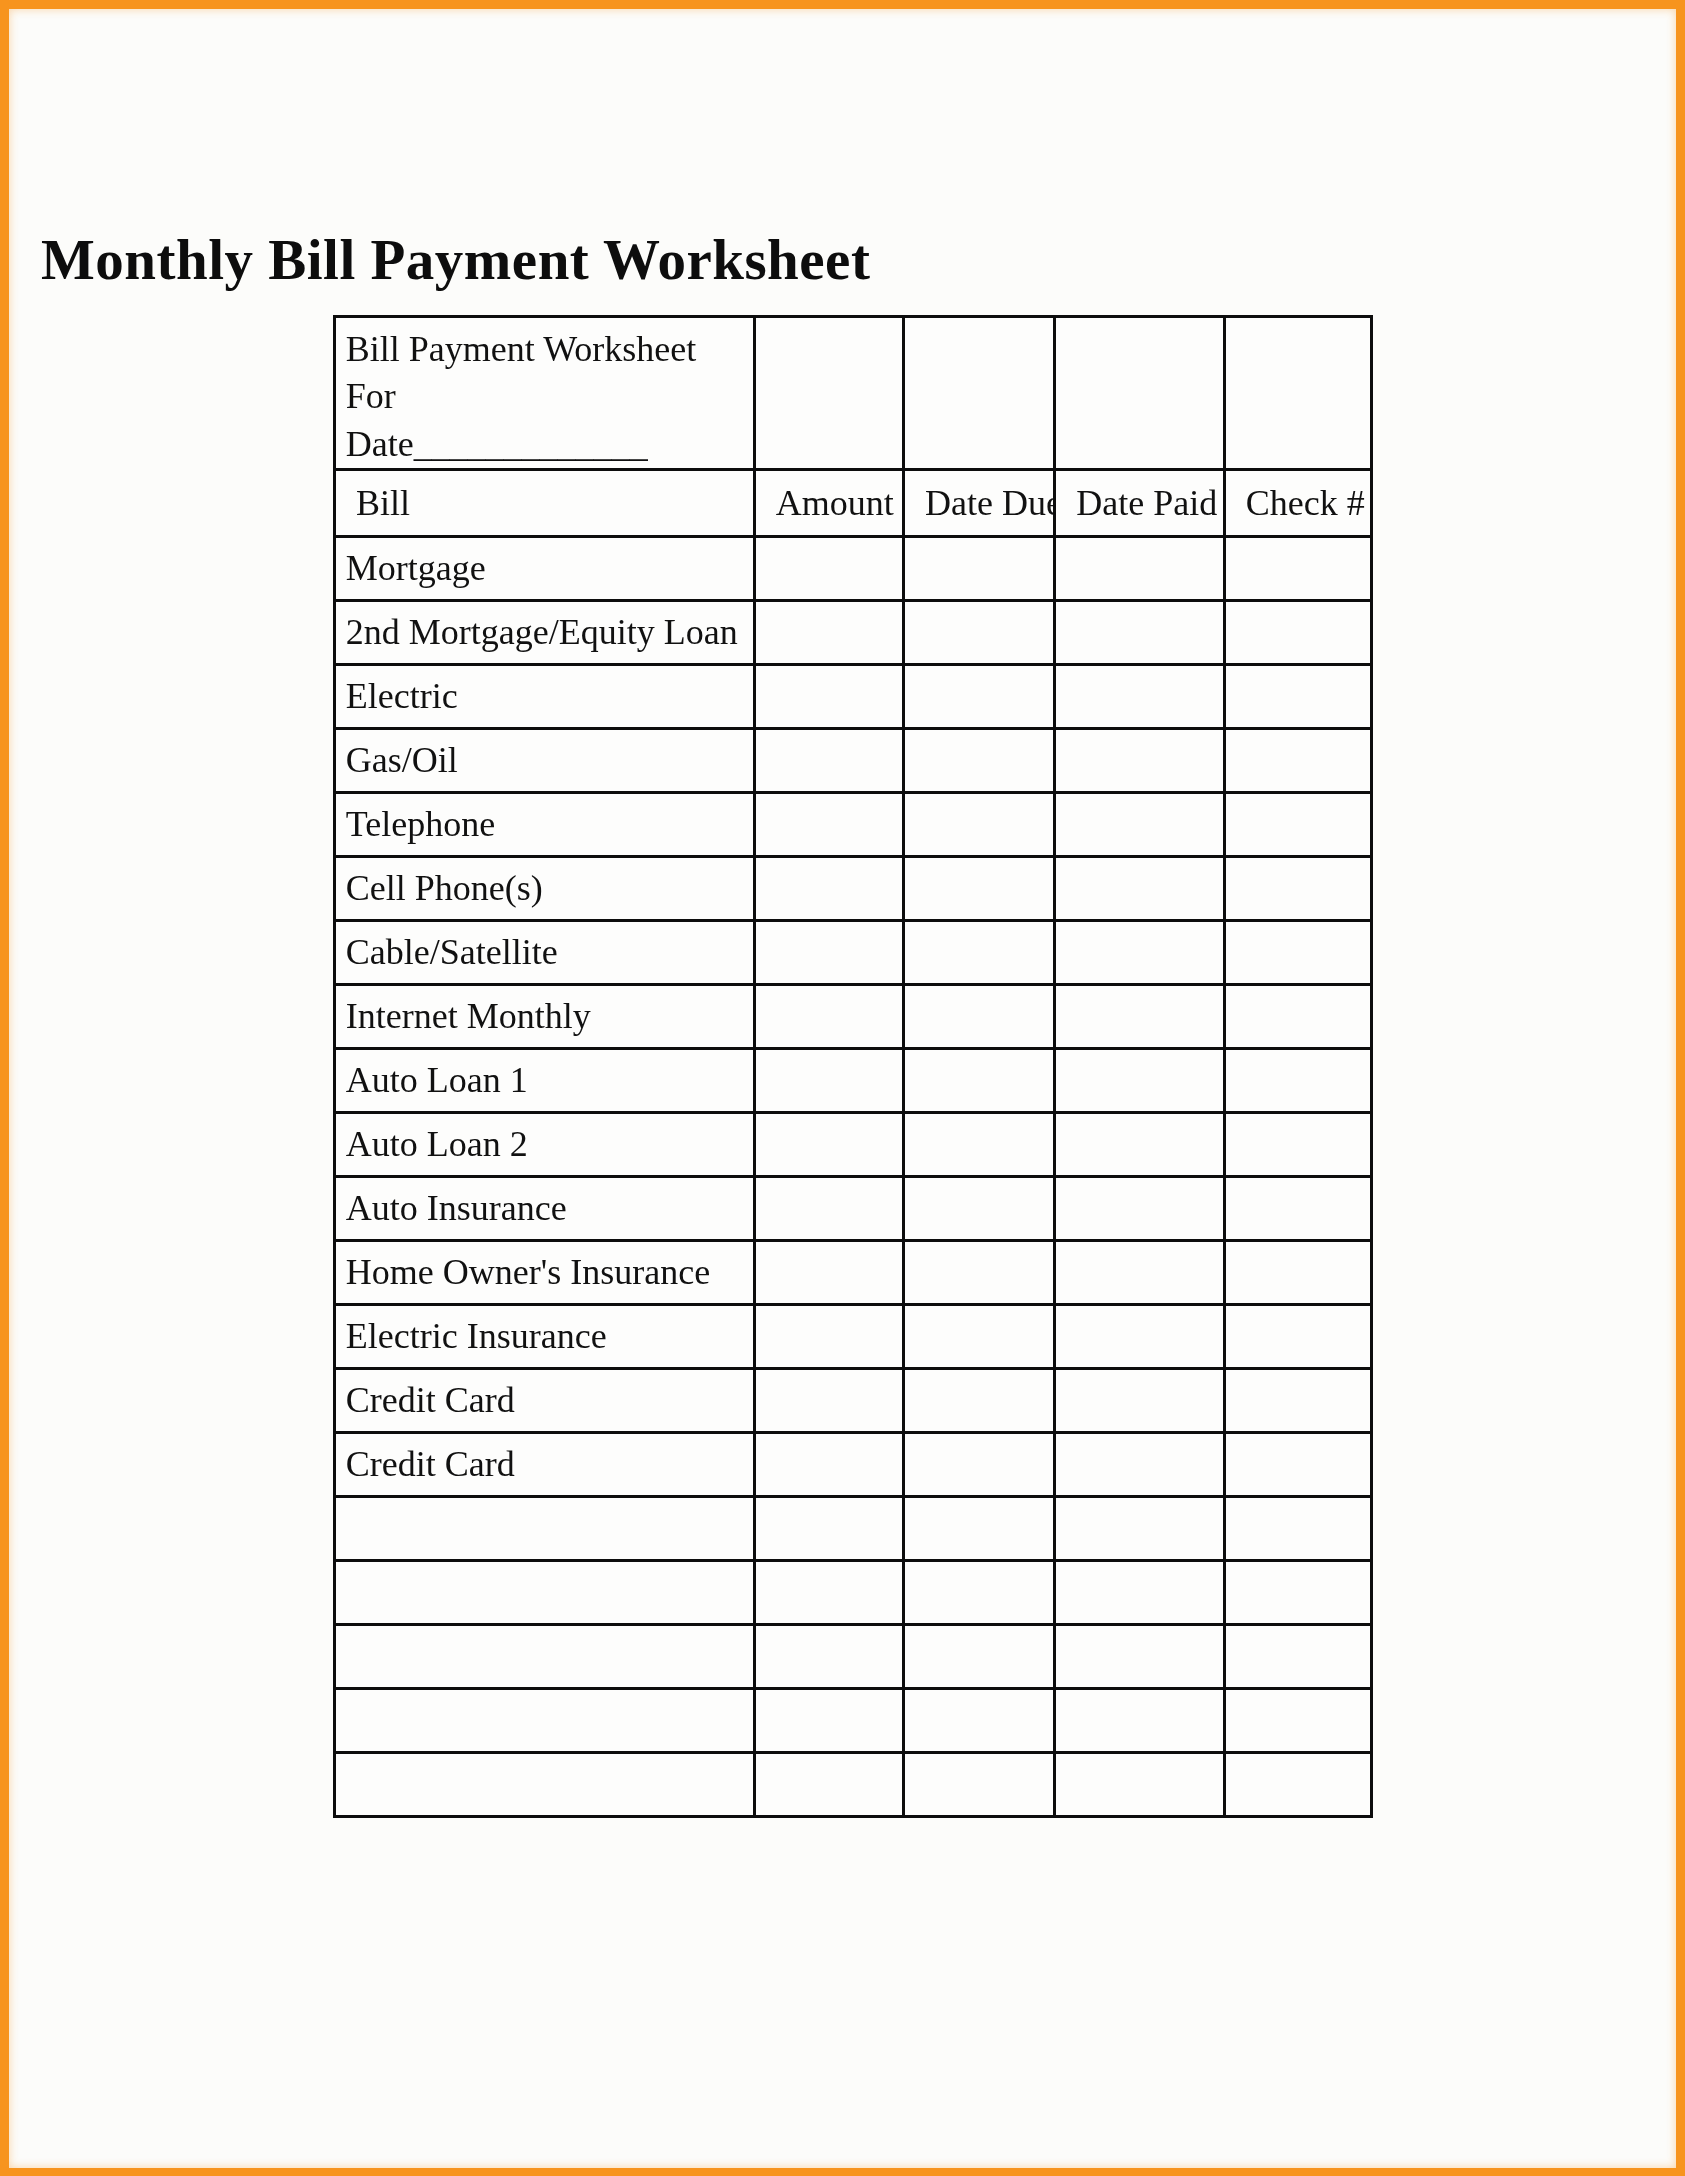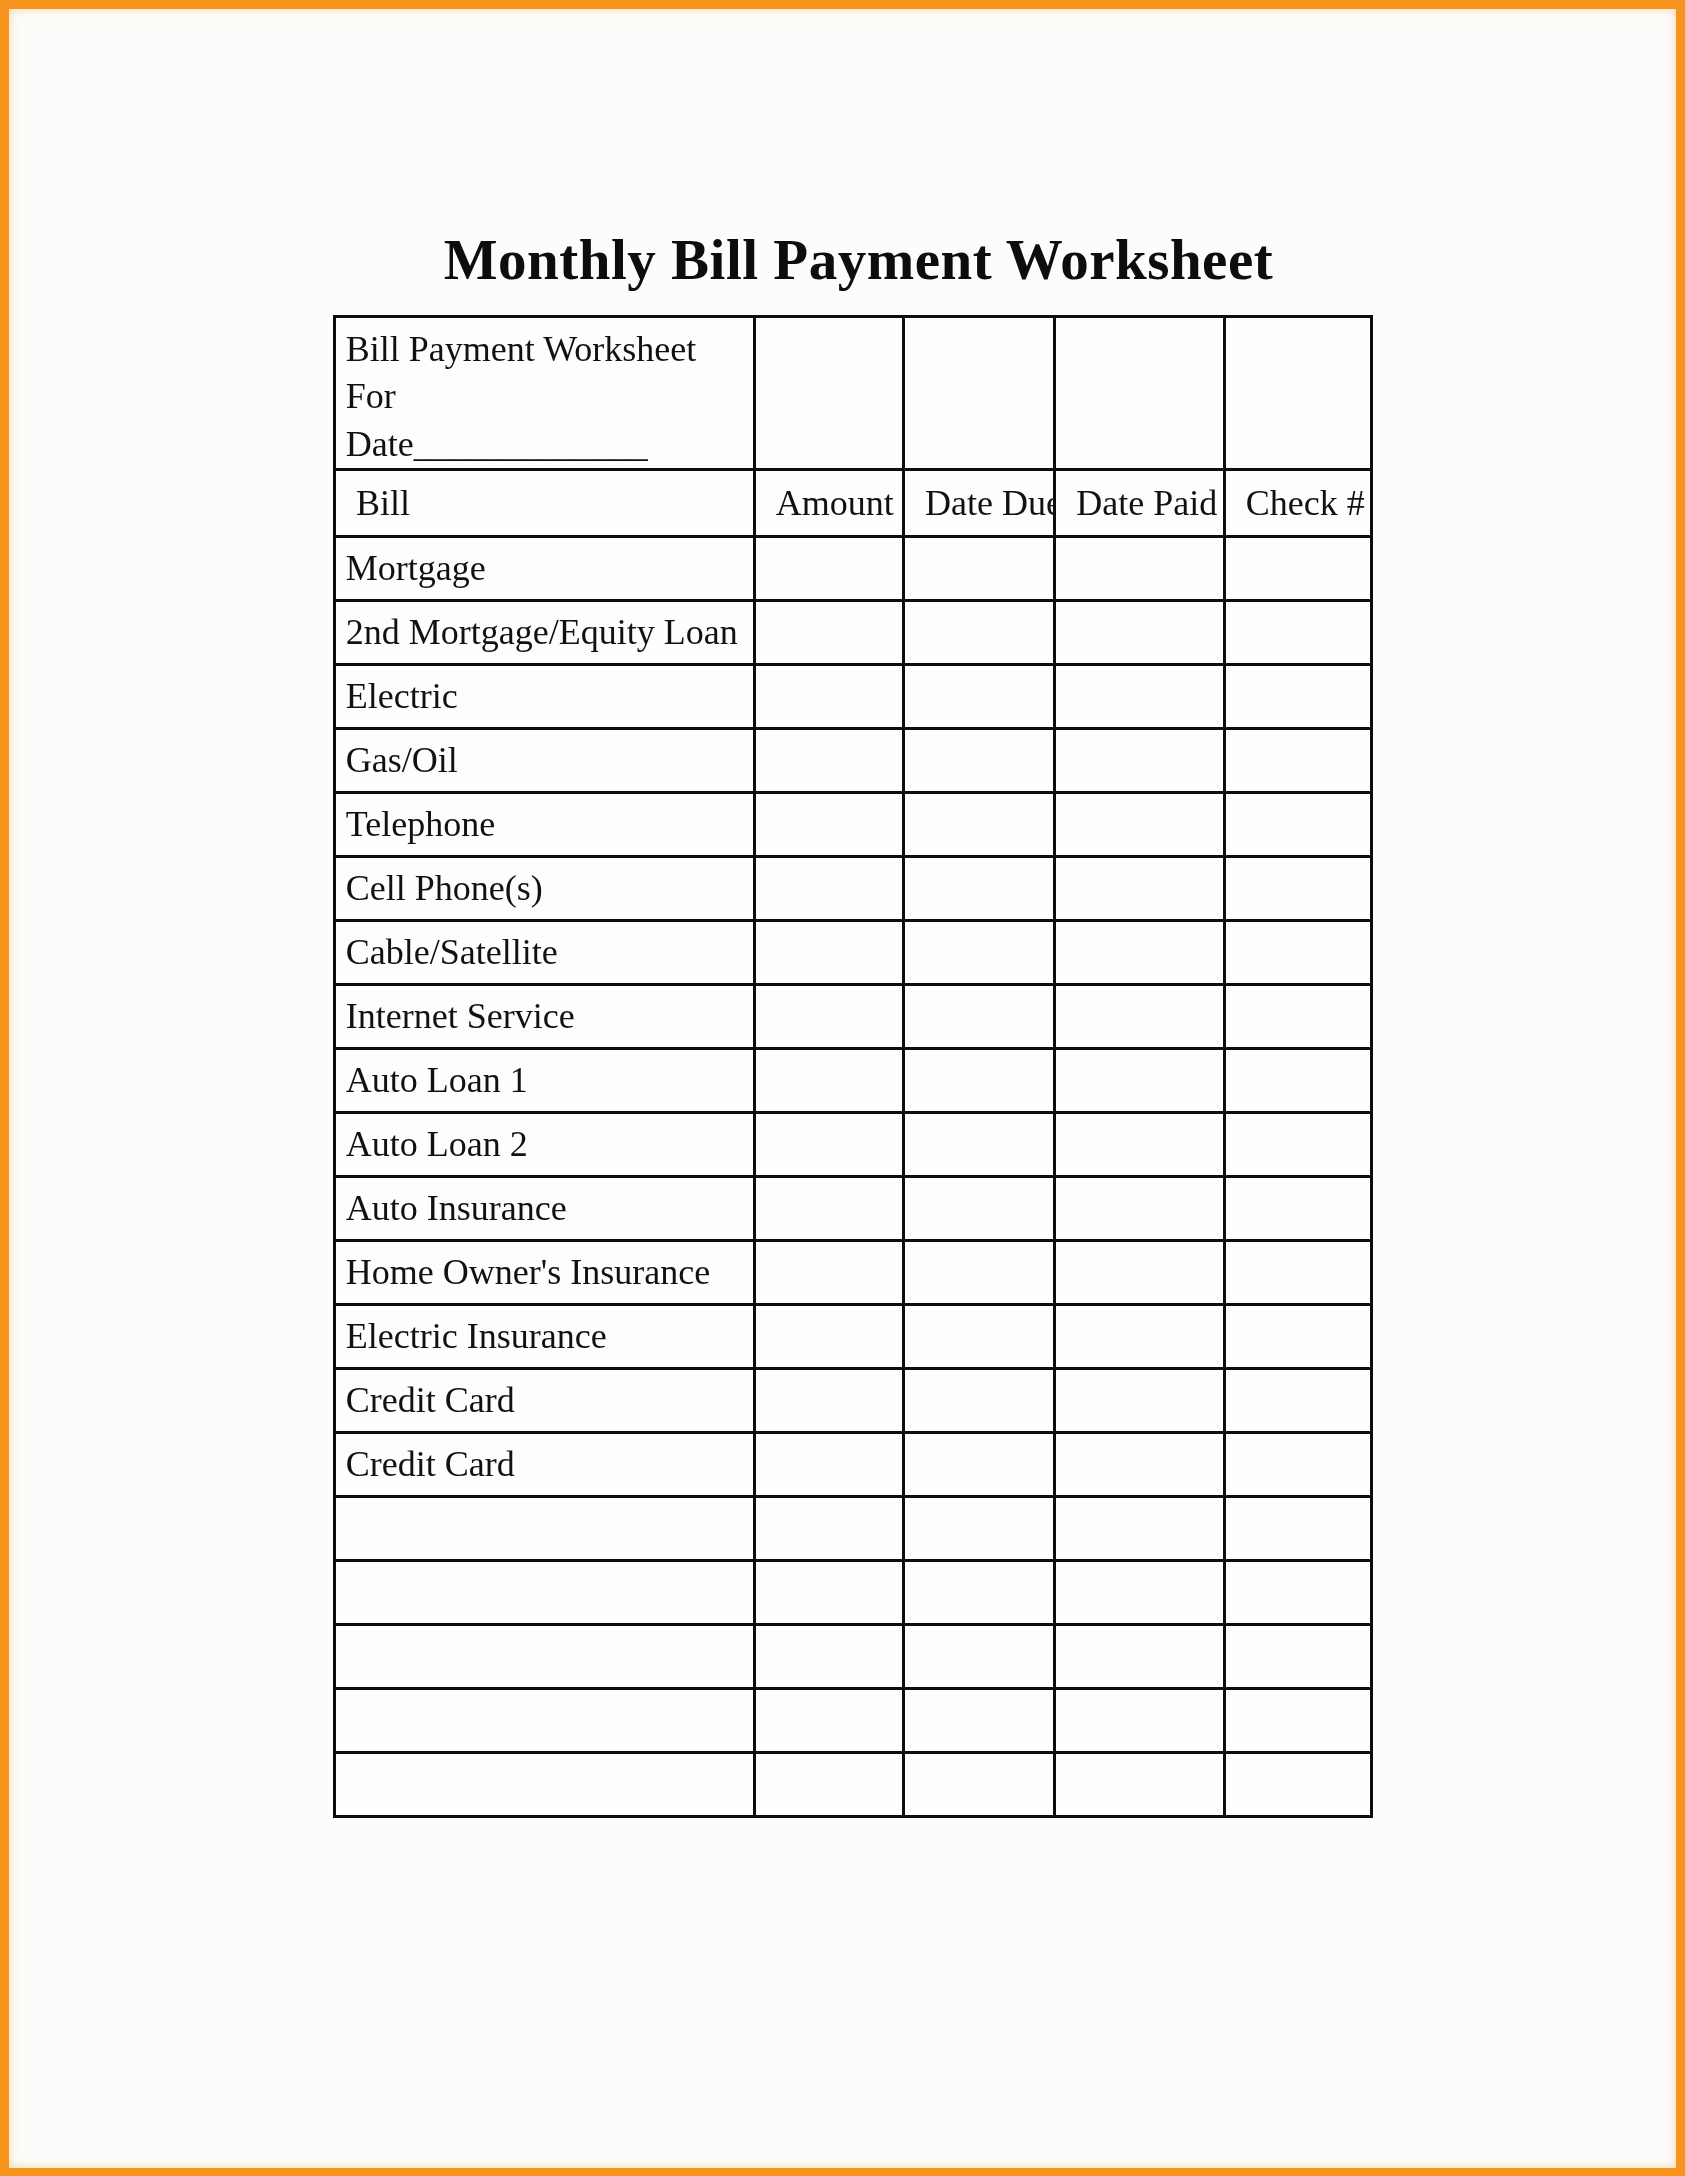--- a/index.html
+++ b/index.html
@@ -19,21 +19,21 @@
     font-family: "Liberation Serif", "DejaVu Serif", serif;
     color: #111;
     overflow: hidden;
   }
   .title {
     margin: 222px 0 0 0;
     font-size: 57px;
     font-weight: bold;
     line-height: 1;
     letter-spacing: 0.5px;
-    text-align: center;
+    text-align: left;
     color: #0d0d0d;
     padding-left: 32px;
   }
   table.worksheet {
     table-layout: fixed;
     border-collapse: collapse;
     width: 1040px;
     margin: 27px 2px 0 324px;
     background: #FDFDFC;
   }
@@ -137,21 +137,21 @@
           <td></td>
         </tr>
         <tr class="bill-row">
           <td>Cable/Satellite</td>
           <td></td>
           <td></td>
           <td></td>
           <td></td>
         </tr>
         <tr class="bill-row">
-          <td>Internet Service</td>
+          <td>Internet Monthly</td>
           <td></td>
           <td></td>
           <td></td>
           <td></td>
         </tr>
         <tr class="bill-row">
           <td>Auto Loan 1</td>
           <td></td>
           <td></td>
           <td></td>

